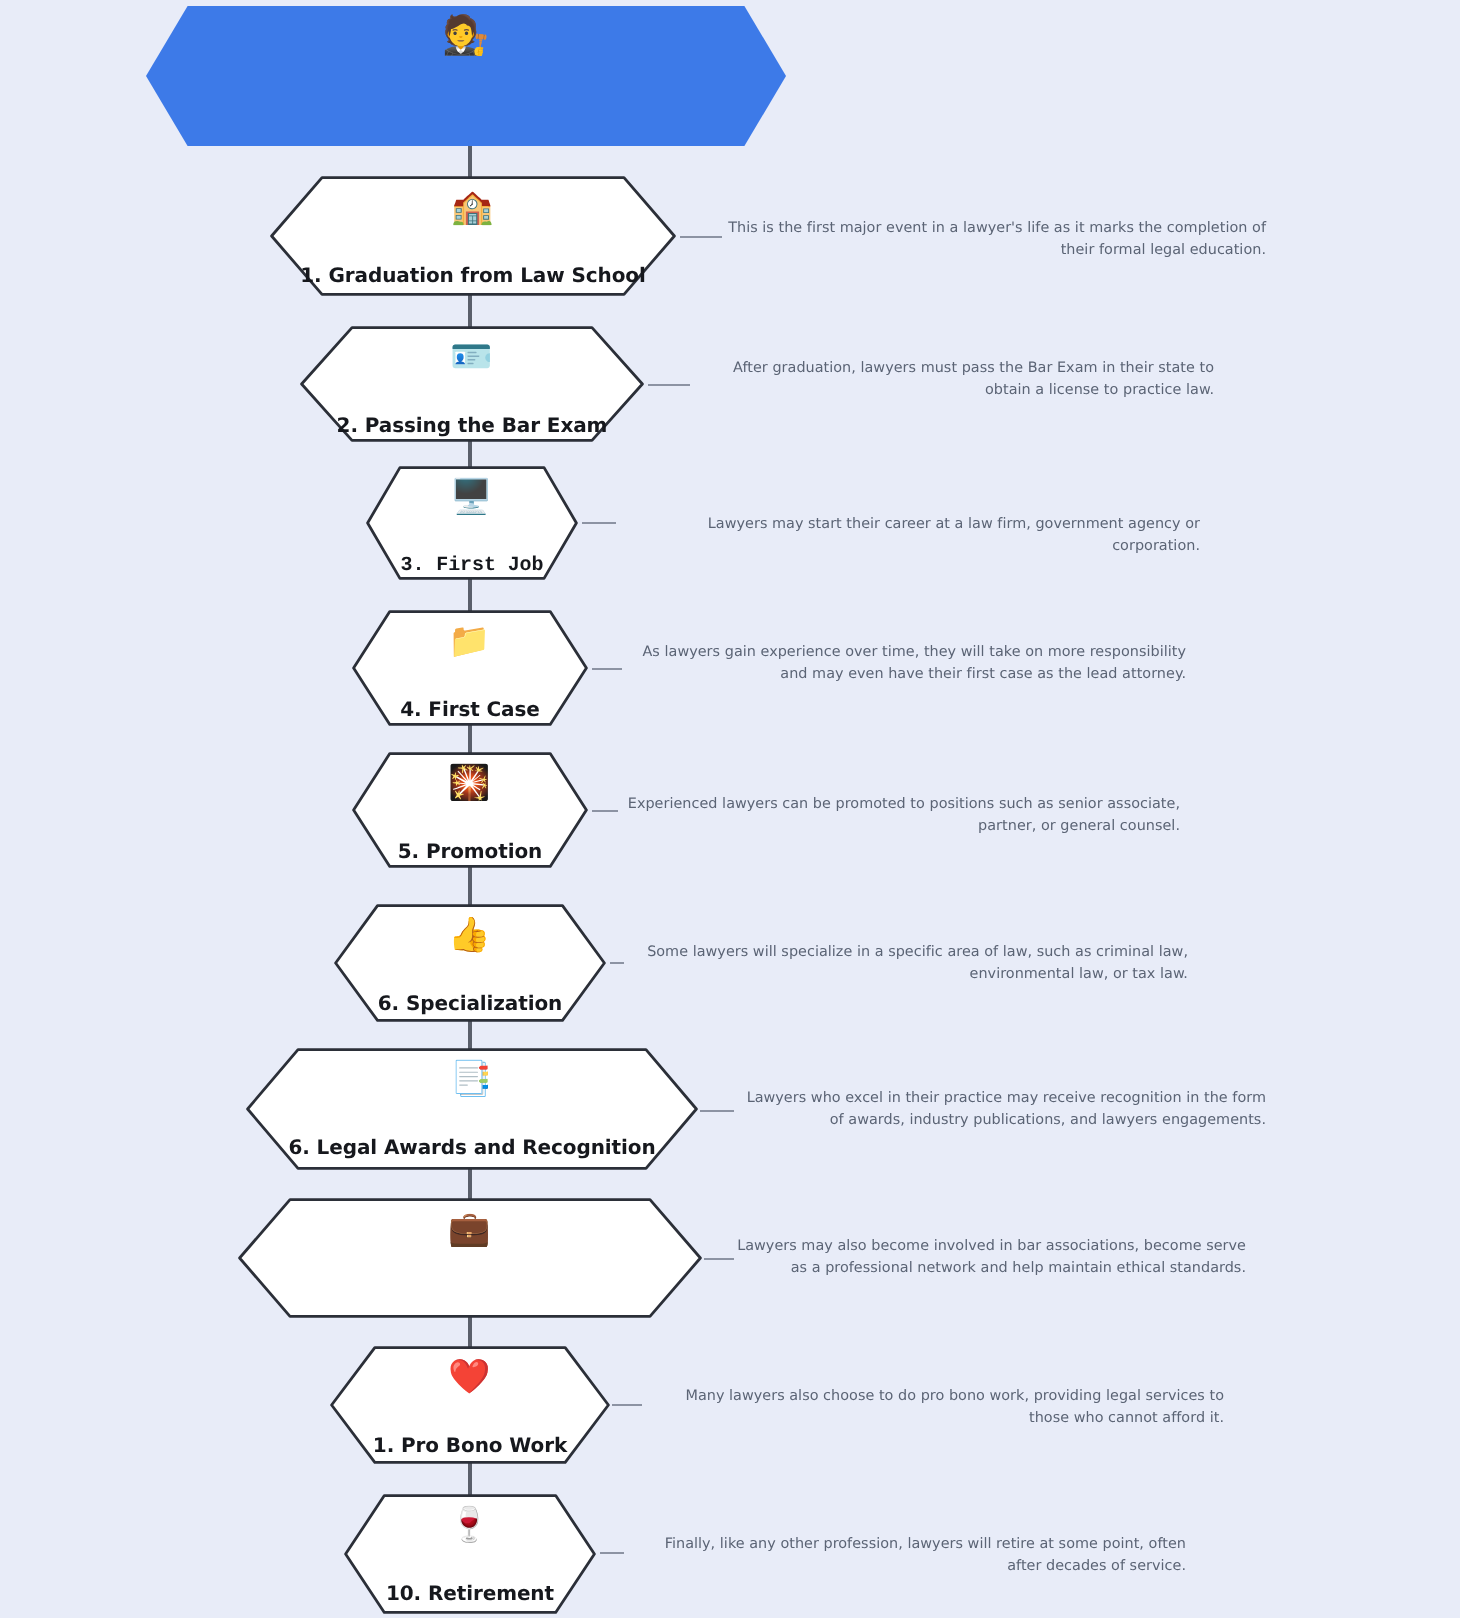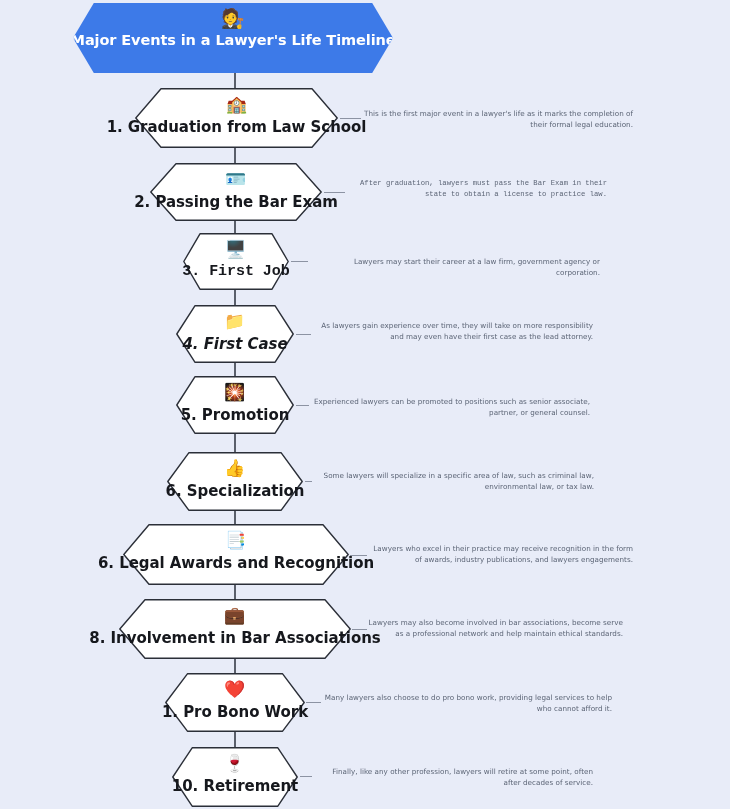--- a/index.html
+++ b/index.html
@@ -92,25 +92,25 @@
     padding-top: 6px;
     pointer-events: none;
   }
   .node-icon {
     font-size: 17px;
     line-height: 21px;
     height: 21px;
   }
   .node-label {
     color: #16181d;
-    font-size: 15px;
+    font-size: 10px;
     font-weight: bold;
     letter-spacing: -0.05px;
     white-space: nowrap;
-    margin-top: 3px;
+    margin-top: 18px;
   }
 
   
   .leader {
     position: absolute;
     height: 1px;
     background: #8c93a3;
     z-index: 2;
   }
   .desc {
@@ -136,21 +136,20 @@
       <div class="spine" style="top: 362px; height: 15px; background: rgb(90, 95, 107);"></div>
       <div class="spine" style="top: 433px; height: 20px; background: rgb(90, 95, 107);"></div>
       <div class="spine" style="top: 510px; height: 15px; background: rgb(90, 95, 107);"></div>
       <div class="spine" style="top: 584px; height: 16px; background: rgb(90, 95, 107);"></div>
       <div class="spine" style="top: 658px; height: 16px; background: rgb(90, 95, 107);"></div>
       <div class="spine" style="top: 731px; height: 17px; background: rgb(90, 95, 107);"></div>
     </div>
 
   <div class="header-hex">
     <div class="header-icon">🧑‍⚖️</div>
-    <div class="header-title">Major Events in a Lawyer's Life Timeline</div>
   </div>
 
   <div id="nodes-layer">
       <div class="node" style="left: 135px; top: 88px; width: 203px; height: 60px;">
         <svg class="hexsvg" width="203" height="60" viewBox="0 0 203 60">
           <polygon points="26,0.8 177,0.8 202.2,30 177,59.2 26,59.2 0.8,30" fill="#ffffff" stroke="#2b2f38"></polygon>
         </svg>
         <div class="hex-content">
           <div class="node-icon">🏫</div>
           <div class="node-label" style="color: rgb(22, 24, 29);">1. Graduation from Law School</div>
@@ -161,39 +160,39 @@
       <div class="node" style="left: 150px; top: 163px; width: 172px; height: 58px;">
         <svg class="hexsvg" width="172" height="58" viewBox="0 0 172 58">
           <polygon points="26,0.8 146,0.8 171.2,29 146,57.2 26,57.2 0.8,29" fill="#ffffff" stroke="#2b2f38"></polygon>
         </svg>
         <div class="hex-content">
           <div class="node-icon">🪪</div>
           <div class="node-label" style="color: rgb(22, 24, 29);">2. Passing the Bar Exam</div>
         </div>
       </div>
       <div class="leader" style="left: 324px; top: 192px; width: 21px; background: rgb(140, 147, 163);"></div>
-      <div class="desc" style="left: 347px; top: 178px; width: 260px; color: rgb(91, 100, 117); font-family: Liberation Mono, monospace;">After graduation, lawyers must pass the Bar Exam in their state to obtain a license to practice law.</div>
+      <div class="desc" style="left: 347px; top: 178px; width: 260px; color: rgb(91, 100, 117);">After graduation, lawyers must pass the Bar Exam in their state to obtain a license to practice law.</div>
       <div class="node" style="left: 183px; top: 233px; width: 106px; height: 57px;">
         <svg class="hexsvg" width="106" height="57" viewBox="0 0 106 57">
           <polygon points="16.96,0.8 89.03999999999999,0.8 105.2,28.5 89.03999999999999,56.2 16.96,56.2 0.8,28.5" fill="#ffffff" stroke="#2b2f38"></polygon>
         </svg>
         <div class="hex-content">
           <div class="node-icon">🖥️</div>
           <div class="node-label" style="color: rgb(22, 24, 29); font-family: Liberation Mono, monospace;">3. First Job</div>
         </div>
       </div>
       <div class="leader" style="left: 291px; top: 261px; width: 17px; background: rgb(140, 147, 163);"></div>
       <div class="desc" style="left: 310px; top: 256px; width: 290px; color: rgb(91, 100, 117);">Lawyers may start their career at a law firm, government agency or corporation.</div>
       <div class="node" style="left: 176px; top: 305px; width: 118px; height: 58px;">
         <svg class="hexsvg" width="118" height="58" viewBox="0 0 118 58">
           <polygon points="18.88,0.8 99.12,0.8 117.2,29 99.12,57.2 18.88,57.2 0.8,29" fill="#ffffff" stroke="#2b2f38"></polygon>
         </svg>
         <div class="hex-content">
           <div class="node-icon">📁</div>
-          <div class="node-label" style="color: rgb(22, 24, 29); font-style: italic;">4. First Case</div>
+          <div class="node-label" style="color: rgb(22, 24, 29);">4. First Case</div>
         </div>
       </div>
       <div class="leader" style="left: 296px; top: 334px; width: 15px; background: rgb(140, 147, 163);"></div>
       <div class="desc" style="left: 313px; top: 320px; width: 280px; color: rgb(91, 100, 117);">As lawyers gain experience over time, they will take on more responsibility and may even have their first case as the lead attorney.</div>
       <div class="node" style="left: 176px; top: 376px; width: 118px; height: 58px;">
         <svg class="hexsvg" width="118" height="58" viewBox="0 0 118 58">
           <polygon points="18.88,0.8 99.12,0.8 117.2,29 99.12,57.2 18.88,57.2 0.8,29" fill="#ffffff" stroke="#2b2f38"></polygon>
         </svg>
         <div class="hex-content">
           <div class="node-icon">🎇</div>
@@ -223,36 +222,35 @@
         </div>
       </div>
       <div class="leader" style="left: 350px; top: 555px; width: 17px; background: rgb(140, 147, 163);"></div>
       <div class="desc" style="left: 368px; top: 543px; width: 265px; color: rgb(91, 100, 117);">Lawyers who excel in their practice may receive recognition in the form of awards, industry publications, and lawyers engagements.</div>
       <div class="node" style="left: 119px; top: 599px; width: 232px; height: 60px;">
         <svg class="hexsvg" width="232" height="60" viewBox="0 0 232 60">
           <polygon points="26,0.8 206,0.8 231.2,30 206,59.2 26,59.2 0.8,30" fill="#ffffff" stroke="#2b2f38"></polygon>
         </svg>
         <div class="hex-content">
           <div class="node-icon">💼</div>
-          <div class="node-label" style="color: rgb(22, 24, 29);">8. Involvement in Bar Associations</div>
         </div>
       </div>
       <div class="leader" style="left: 352px; top: 629px; width: 15px; background: rgb(140, 147, 163);"></div>
       <div class="desc" style="left: 368px; top: 617px; width: 255px; color: rgb(91, 100, 117);">Lawyers may also become involved in bar associations, become serve as a professional network and help maintain ethical standards.</div>
       <div class="node" style="left: 165px; top: 673px; width: 140px; height: 59px;">
         <svg class="hexsvg" width="140" height="59" viewBox="0 0 140 59">
           <polygon points="22.400000000000002,0.8 117.6,0.8 139.2,29.5 117.6,58.2 22.400000000000002,58.2 0.8,29.5" fill="#ffffff" stroke="#2b2f38"></polygon>
         </svg>
         <div class="hex-content">
           <div class="node-icon">❤️</div>
           <div class="node-label" style="color: rgb(22, 24, 29);">1. Pro Bono Work</div>
         </div>
       </div>
       <div class="leader" style="left: 306px; top: 702px; width: 15px; background: rgb(140, 147, 163);"></div>
-      <div class="desc" style="left: 322px; top: 692px; width: 290px; color: rgb(91, 100, 117);">Many lawyers also choose to do pro bono work, providing legal services to help who cannot afford it.</div>
+      <div class="desc" style="left: 322px; top: 692px; width: 290px; color: rgb(91, 100, 117);">Many lawyers also choose to do pro bono work, providing legal services to those who cannot afford it.</div>
       <div class="node" style="left: 172px; top: 747px; width: 126px; height: 60px;">
         <svg class="hexsvg" width="126" height="60" viewBox="0 0 126 60">
           <polygon points="20.16,0.8 105.84,0.8 125.2,30 105.84,59.2 20.16,59.2 0.8,30" fill="#ffffff" stroke="#2b2f38"></polygon>
         </svg>
         <div class="hex-content">
           <div class="node-icon">🍷</div>
           <div class="node-label" style="color: rgb(22, 24, 29);">10. Retirement</div>
         </div>
       </div>
       <div class="leader" style="left: 300px; top: 776px; width: 12px; background: rgb(140, 147, 163);"></div>

